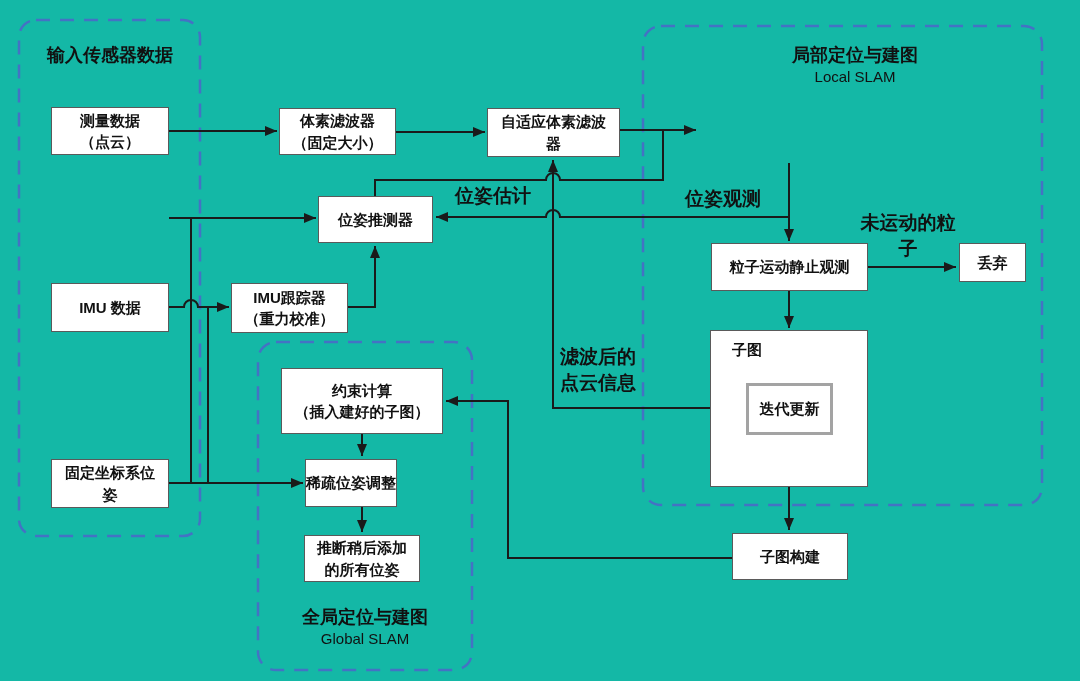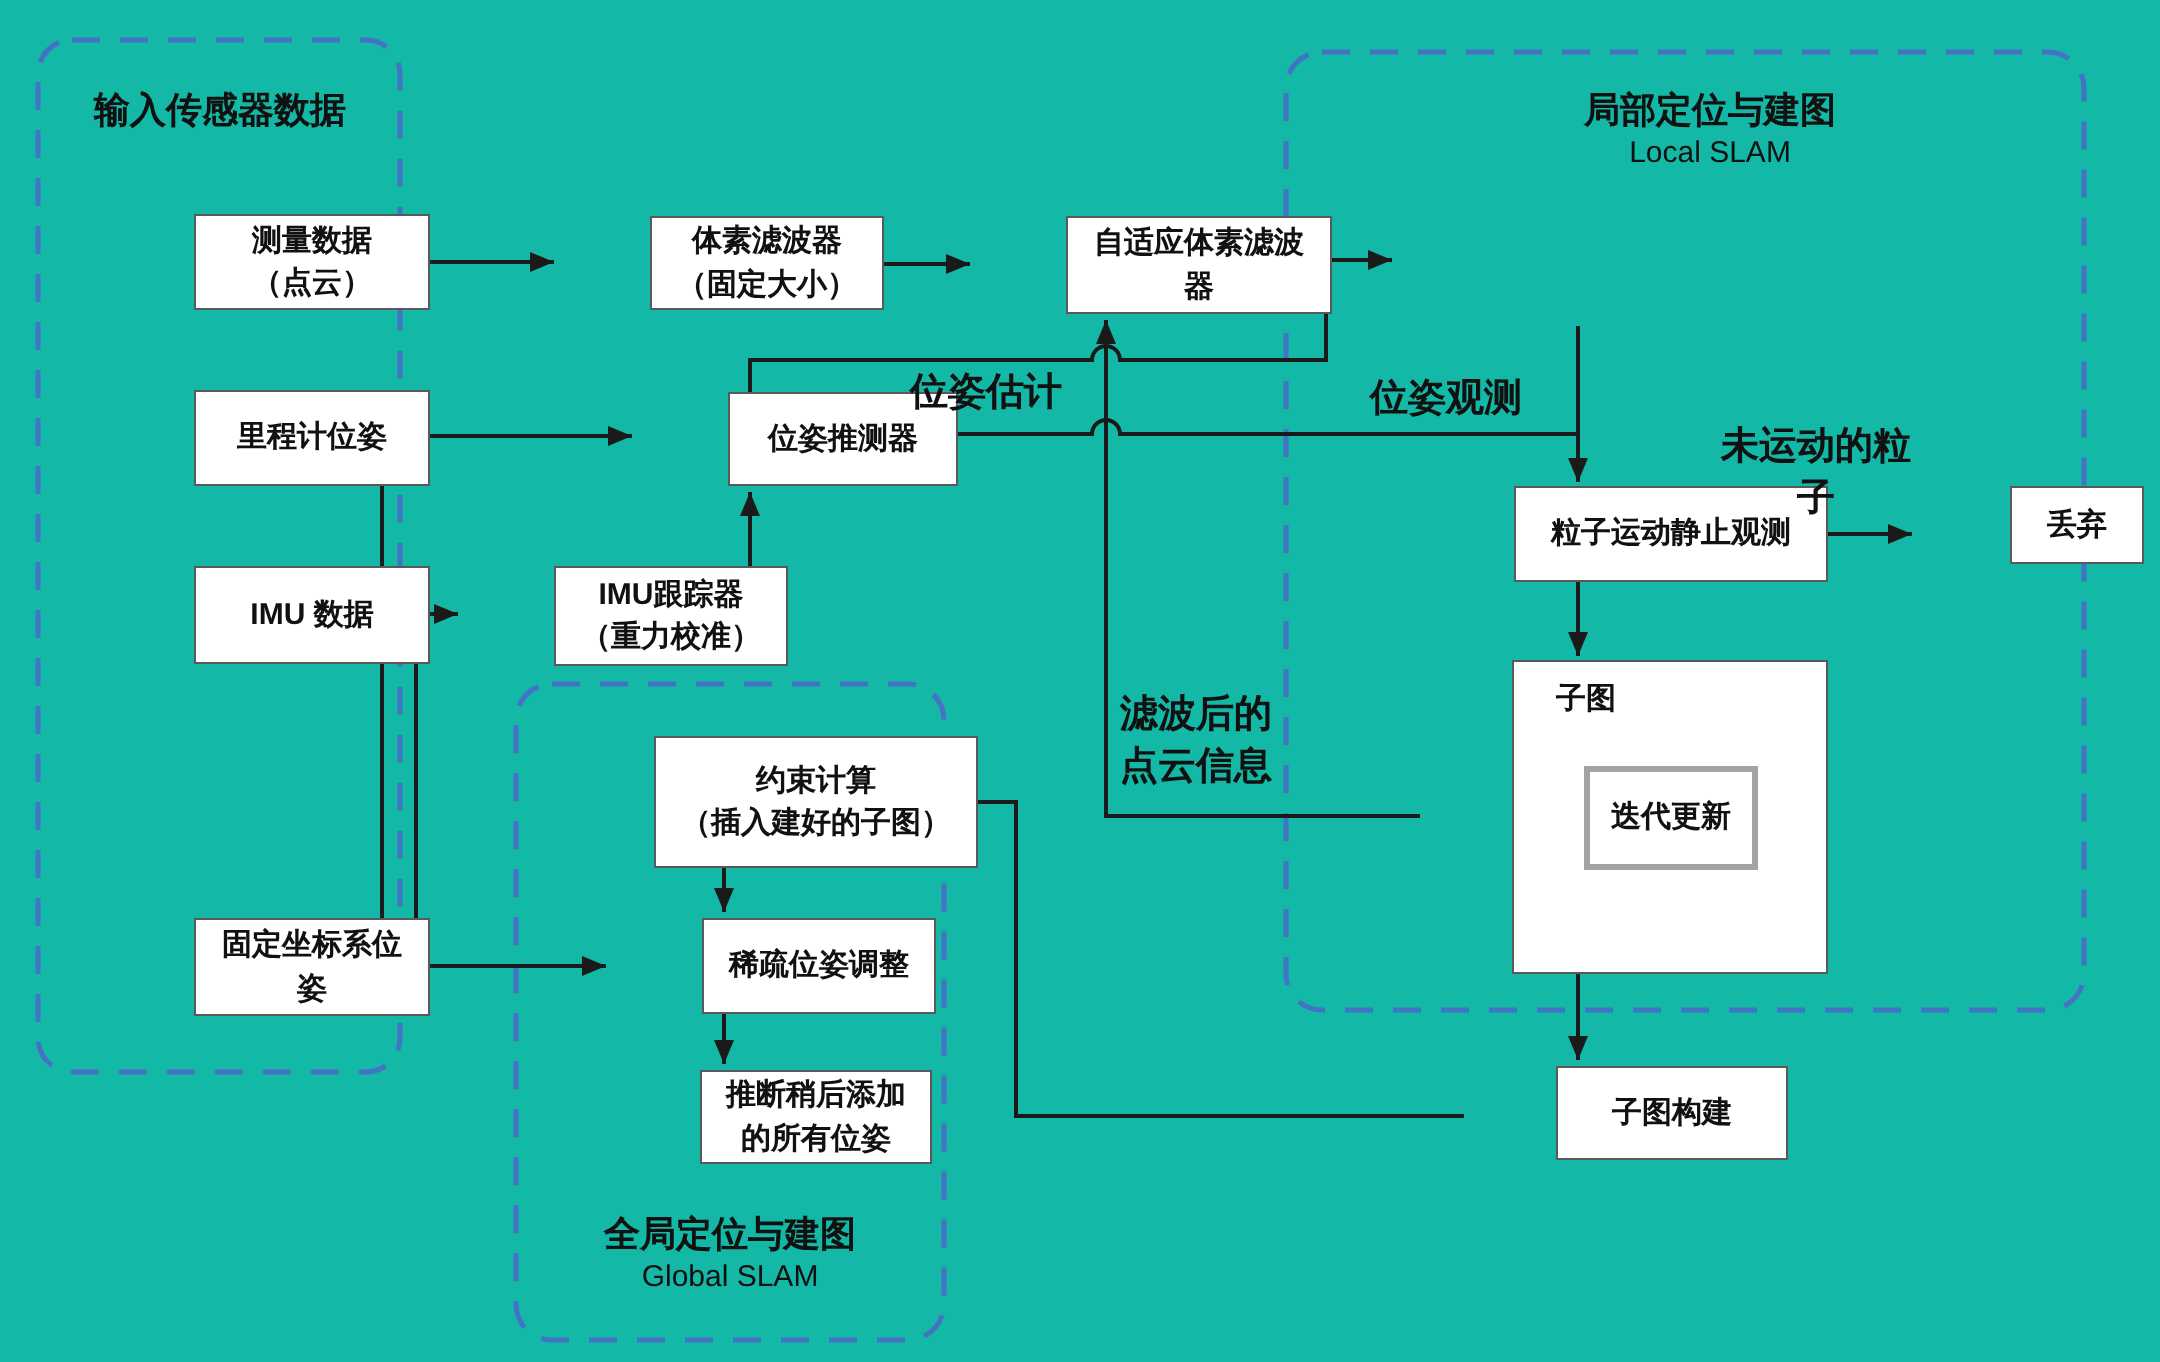--- a/index.html
+++ b/index.html
@@ -6,21 +6,20 @@
   .stage{
     position:relative;width:1080px;height:681px;background:#14b8a6;
     font-family:"Liberation Sans","DejaVu Sans",sans-serif;color:#111;overflow:hidden;
   }
   svg.wires{position:absolute;left:0;top:0;z-index:1;}
   .node{
     position:absolute;z-index:2;background:#ffffff;border:1.5px solid #5a5a5a;
     display:flex;align-items:center;justify-content:center;text-align:center;
     font-size:15px;font-weight:600;line-height:1.42;white-space:pre-line;
     box-sizing:border-box;
-    margin-left:46px;
   }
   .node--thick{border:3px solid #a3a3a3;z-index:3;}
   .node--submap{align-items:flex-start;justify-content:flex-start;text-align:left;padding:8px 0 0 21px;}
   .group-title{position:absolute;z-index:2;text-align:center;font-weight:700;font-size:18px;line-height:1.3;}
   .group-title .sub{font-weight:500;font-size:15px;}
   .edge-label{position:absolute;z-index:2;font-size:19px;font-weight:600;white-space:pre-line;text-align:center;}
   .edge-label--left{text-align:left;}
 </style>
 </head>
 <body>
@@ -74,35 +73,34 @@
     <div>全局定位与建图</div>
     <div class="sub">Global SLAM</div>
   </div>
 
   <div class="node" style="left:51px;top:107px;width:118px;height:48px;">测量数据
 （点云）</div>
   <div class="node" style="left:279px;top:108px;width:117px;height:47px;">体素滤波器
 （固定大小）</div>
   <div class="node" style="left:487px;top:108px;width:133px;height:49px;">自适应体素滤波
 器</div>
-  <div class="node" style="left:51px;top:195px;width:118px;height:48px;">里程计位姿</div>
   <div class="node" style="left:318px;top:196px;width:115px;height:47px;">位姿推测器</div>
   <div class="node" style="left:51px;top:283px;width:118px;height:49px;">IMU 数据</div>
   <div class="node" style="left:231px;top:283px;width:117px;height:50px;">IMU跟踪器
 （重力校准）</div>
   <div class="node" style="left:51px;top:459px;width:118px;height:49px;">固定坐标系位
 姿</div>
   <div class="node" style="left:711px;top:243px;width:157px;height:48px;">粒子运动静止观测</div>
   <div class="node" style="left:959px;top:243px;width:67px;height:39px;">丢弃</div>
   <div class="node node--submap" style="left:710px;top:330px;width:158px;height:157px;">子图</div>
   <div class="node node--thick" style="left:746px;top:383px;width:87px;height:52px;">迭代更新</div>
   <div class="node" style="left:732px;top:533px;width:116px;height:47px;">子图构建</div>
   <div class="node" style="left:281px;top:368px;width:162px;height:66px;">约束计算
 （插入建好的子图）</div>
-  <div class="node" style="left:305px;top:459px;width:117px;height:48px;">稀疏位姿调整</div>
+  <div class="node" style="left:305px;top:459px;width:92px;height:48px;">稀疏位姿调整</div>
   <div class="node" style="left:304px;top:535px;width:116px;height:47px;">推断稍后添加
 的所有位姿</div>
 
   <div class="edge-label" style="left:453px;top:183px;width:80px;">位姿估计</div>
   <div class="edge-label" style="left:683px;top:186px;width:80px;">位姿观测</div>
   <div class="edge-label" style="left:853px;top:210px;width:110px;">未运动的粒子</div>
   <div class="edge-label edge-label--left" style="left:560px;top:344px;width:80px;">滤波后的
 点云信息</div>
 
 </div>

